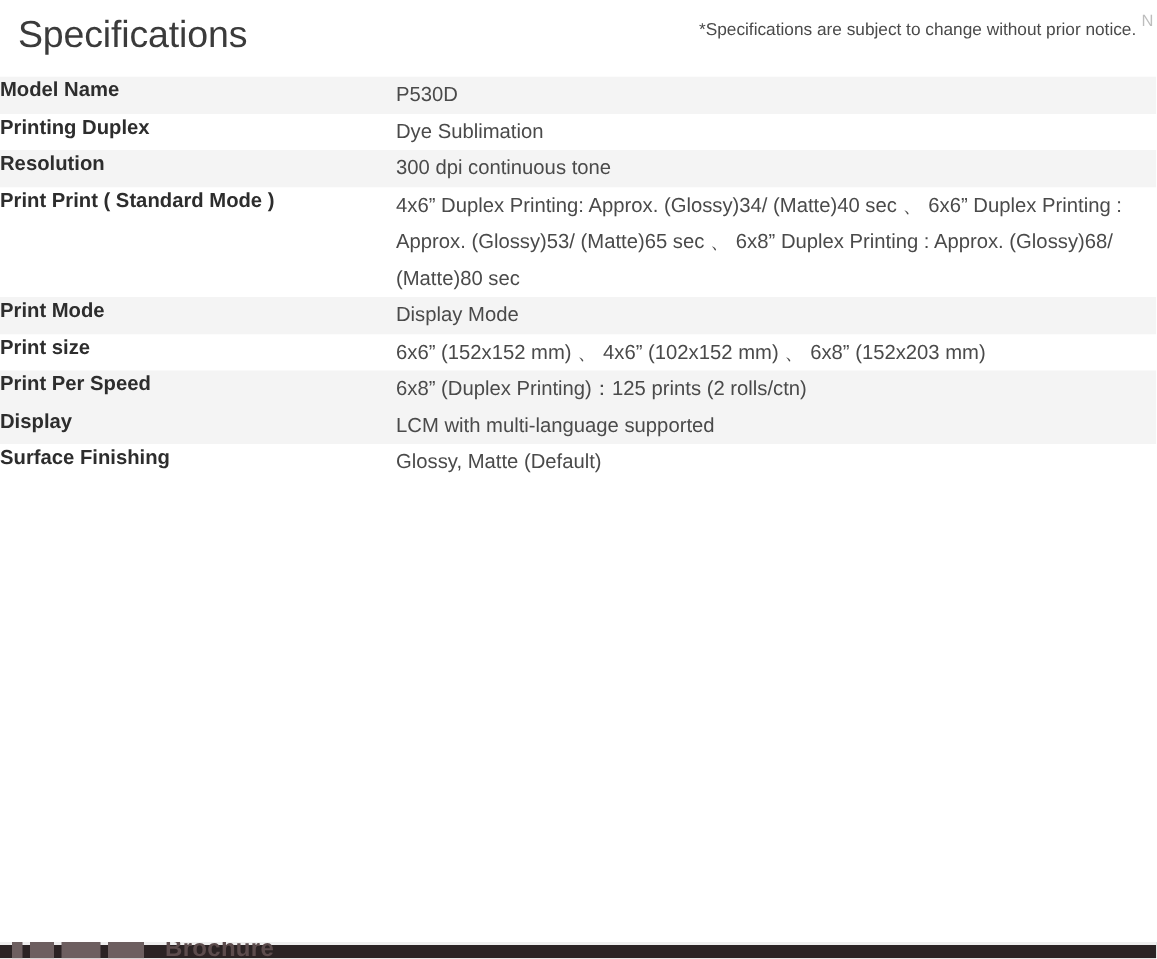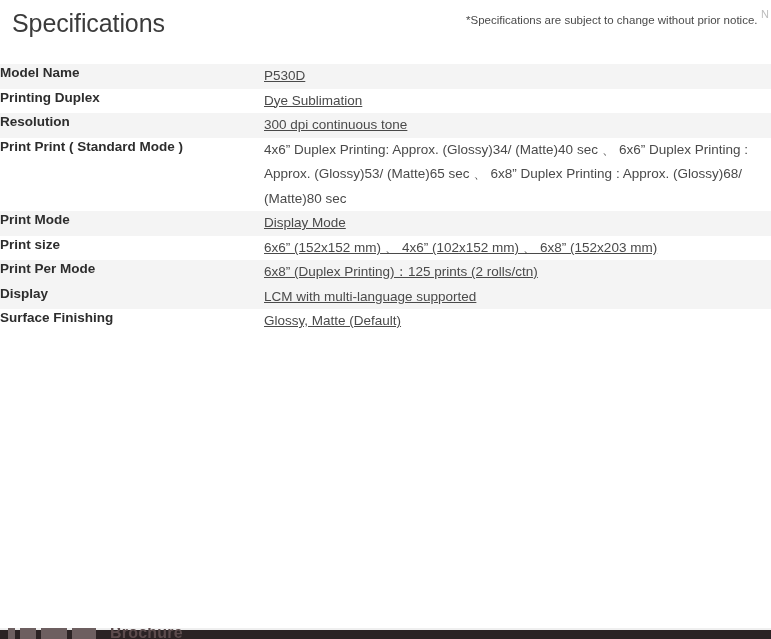--- a/index.html
+++ b/index.html
@@ -62,21 +62,20 @@
     color: #bdbdbd;
     line-height: 13px;
     white-space: nowrap;
   }
 
   
   .spec-table {
     width: 771px;
     border-collapse: collapse;
     table-layout: fixed;
-    margin-top: 13px;
   }
 
   .spec-row { }
   .spec-row.shade { background: #f4f4f4; }
   .spec-row.plain { background: #ffffff; }
 
   .spec-row td {
     vertical-align: top;
     padding: 0;
   }
@@ -102,21 +101,20 @@
 
   
   .cell-value .value-text {
     display: block;
     width: 520px;
     white-space: normal;
   }
   .cell-value.nowrap .value-text {
     width: auto;
     white-space: nowrap;
-    text-decoration: underline;
   }
 
   
   .bottom-strip {
     position: absolute;
     left: 0;
     bottom: 0;
     width: 771px;
     height: 11px;
     background: #2b2324;
@@ -214,21 +212,21 @@
       </tr>
 
       <tr class="spec-row plain">
         <td class="cell-label">Print size</td>
         <td class="cell-value nowrap">
           <span class="value-text">6x6” (152x152 mm) 、 4x6” (102x152 mm) 、 6x8” (152x203 mm)</span>
         </td>
       </tr>
 
       <tr class="spec-row shade">
-        <td class="cell-label">Print Per Mode</td>
+        <td class="cell-label">Print Per Speed</td>
         <td class="cell-value nowrap">
           <span class="value-text">6x8” (Duplex Printing)：125 prints (2 rolls/ctn)</span>
         </td>
       </tr>
 
       <tr class="spec-row shade">
         <td class="cell-label">Display</td>
         <td class="cell-value nowrap">
           <span class="value-text">LCM with multi-language supported</span>
         </td>

